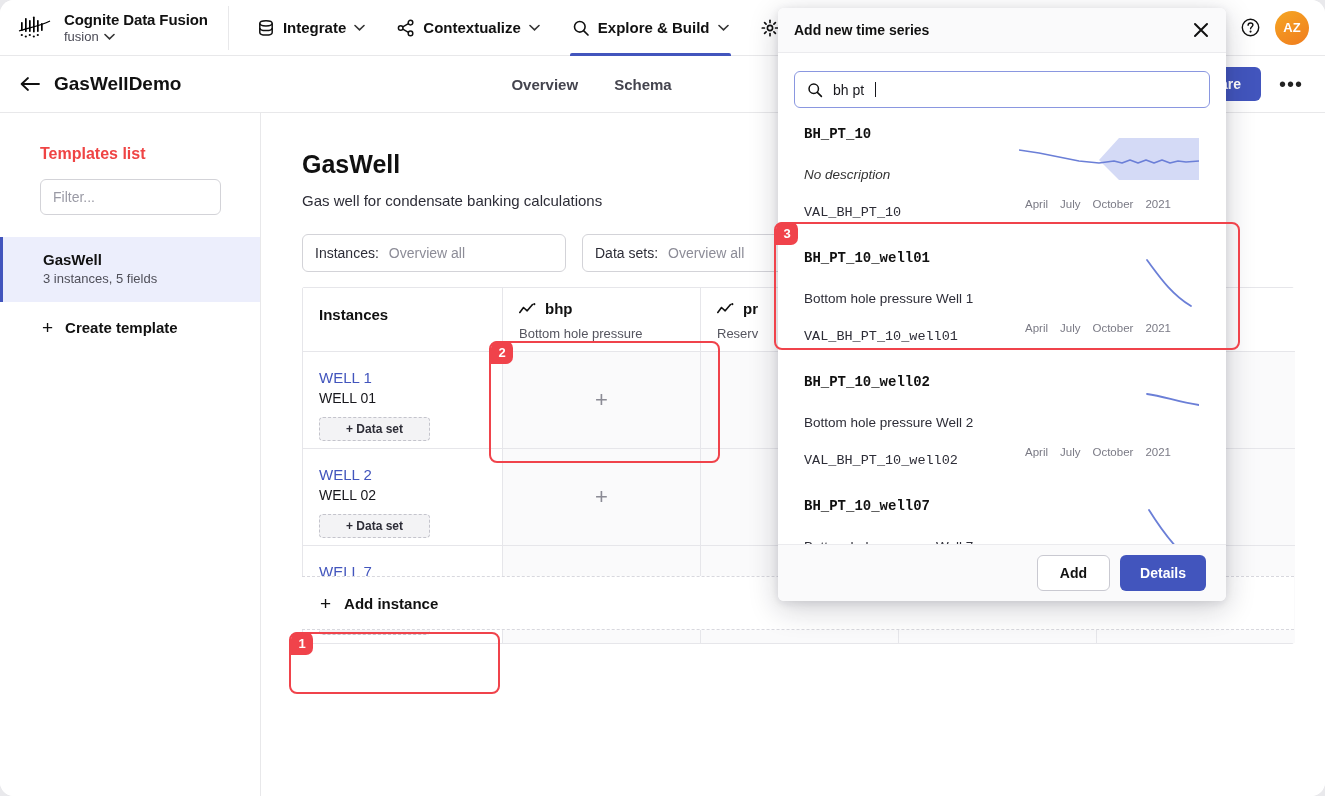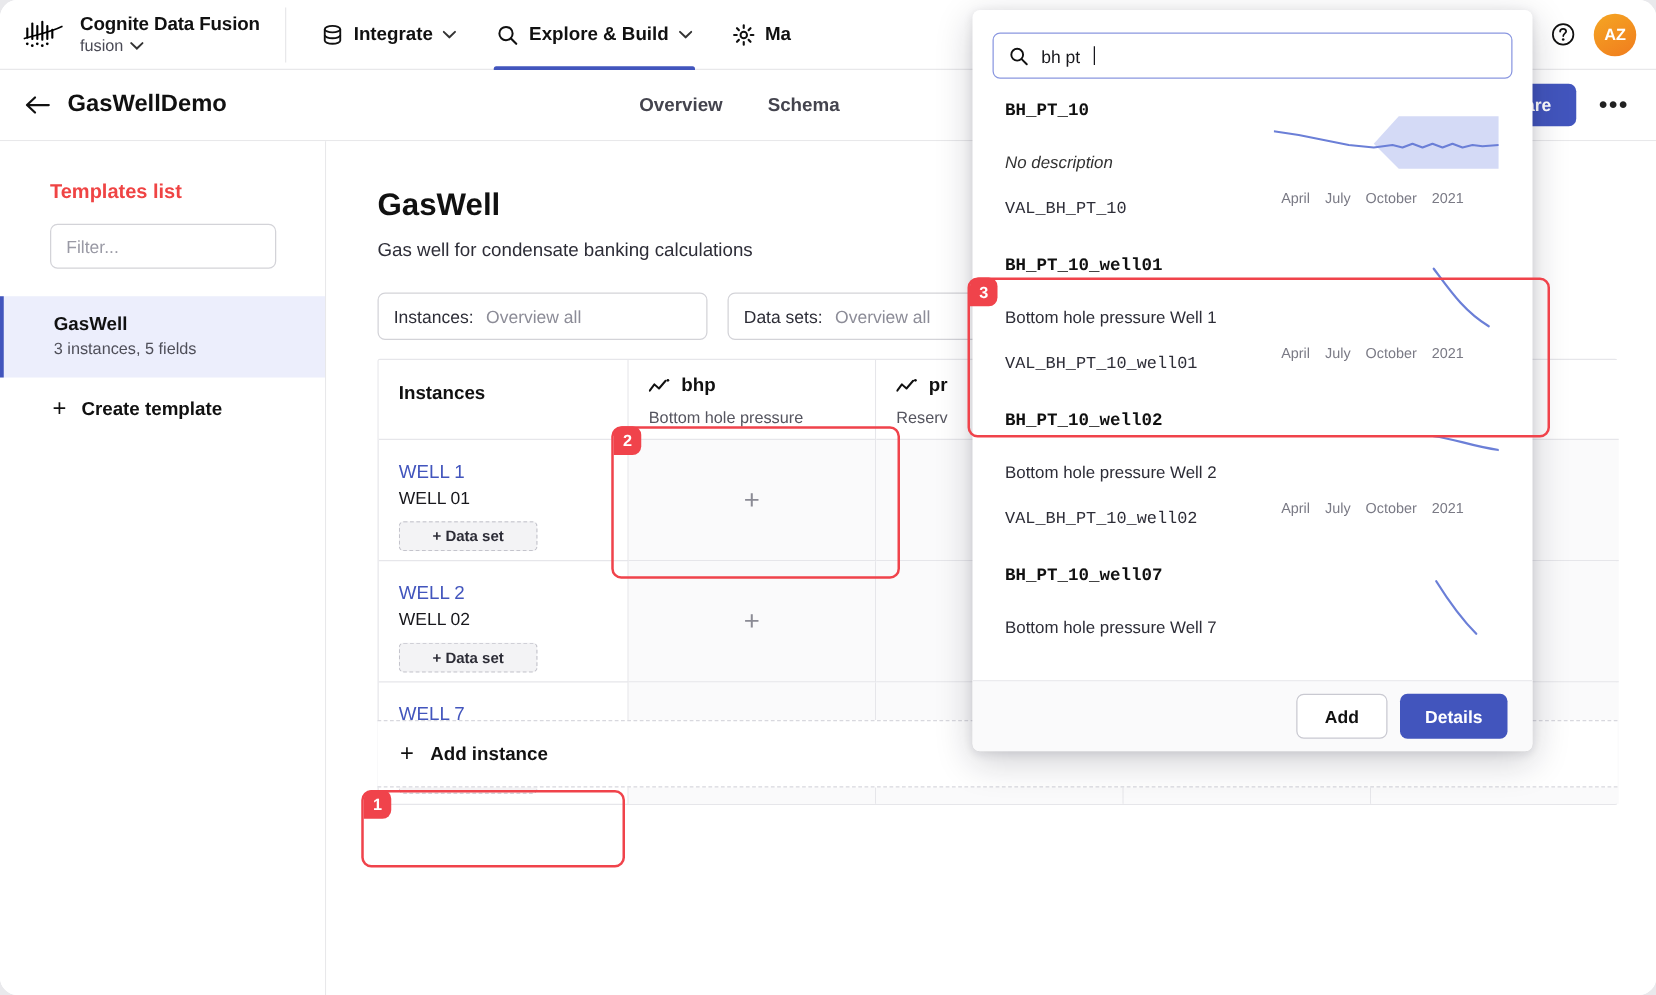--- a/index.html
+++ b/index.html
@@ -275,20 +275,32 @@
           <ellipse cx="9" cy="4.3" rx="6.2" ry="2.6" stroke="#111" stroke-width="1.5" fill="none"></ellipse>
           <path d="M2.8 4.3 V9 C2.8 10.4 5.6 11.6 9 11.6 C12.4 11.6 15.2 10.4 15.2 9 V4.3" stroke="#111" stroke-width="1.5" fill="none"></path>
           <path d="M2.8 9 V13.4 C2.8 14.8 5.6 16 9 16 C12.4 16 15.2 14.8 15.2 13.4 V9" stroke="#111" stroke-width="1.5" fill="none"></path>
         </svg>
         <span>Integrate</span>
         <svg class="chev" viewBox="0 0 11 7">
             <path d="M1 1.5 L5.5 5.8 L10 1.5" stroke="#111" stroke-width="1.6" fill="none" stroke-linecap="round"></path>
           </svg>
       </div>
 
+      <div class="navitem">
+        <svg class="navicon" viewBox="0 0 18 18">
+          <circle cx="13.5" cy="3.6" r="2.3" stroke="#111" stroke-width="1.5" fill="none"></circle>
+          <circle cx="13.5" cy="14.4" r="2.3" stroke="#111" stroke-width="1.5" fill="none"></circle>
+          <circle cx="3.7" cy="9" r="2.3" stroke="#111" stroke-width="1.5" fill="none"></circle>
+          <path d="M5.8 7.9 L11.4 4.7 M5.8 10.1 L11.4 13.3" stroke="#111" stroke-width="1.5"></path>
+        </svg>
+        <span>Contextualize</span>
+        <svg class="chev" viewBox="0 0 11 7">
+            <path d="M1 1.5 L5.5 5.8 L10 1.5" stroke="#111" stroke-width="1.6" fill="none" stroke-linecap="round"></path>
+          </svg>
+      </div>
 
       <div class="navitem active">
         <svg class="navicon" viewBox="0 0 18 18">
           <circle cx="7.8" cy="7.8" r="5.3" stroke="#111" stroke-width="1.6" fill="none"></circle>
           <path d="M11.8 11.8 L16 16" stroke="#111" stroke-width="1.7" stroke-linecap="round"></path>
         </svg>
         <span>Explore &amp; Build</span>
         <svg class="chev" viewBox="0 0 11 7">
             <path d="M1 1.5 L5.5 5.8 L10 1.5" stroke="#111" stroke-width="1.6" fill="none" stroke-linecap="round"></path>
           </svg>
@@ -454,20 +466,26 @@
     </div>
   </div>
 
   <div class="hl" style="left:289px; top:632px; width:211px; height:62px;"></div>
   <div class="hl-badge" style="left:291px; top:632px;">1</div>
 
   <div class="hl" style="left:489px; top:341px; width:231px; height:122px;"></div>
   <div class="hl-badge" style="left:491px; top:341px;">2</div>
 
   <div class="modal">
+    <div class="modal-head">
+      <div class="modal-title">Add new time series</div>
+      <svg class="modal-close" viewBox="0 0 22 22">
+        <path d="M5 5 L17 17 M17 5 L5 17" stroke="#111" stroke-width="2" stroke-linecap="round"></path>
+      </svg>
+    </div>
 
     <div class="modal-searchwrap">
       <div class="modal-search" title="Search">
         <svg style="width:16px;height:16px;flex:0 0 16px" viewBox="0 0 18 18">
           <circle cx="7.6" cy="7.6" r="5.3" stroke="#111" stroke-width="1.7" fill="none"></circle>
           <path d="M11.6 11.6 L16.2 16.2" stroke="#111" stroke-width="1.8" stroke-linecap="round"></path>
         </svg>
         <span class="modal-search-text">bh pt</span>
         <span class="caret"></span>
       </div>

